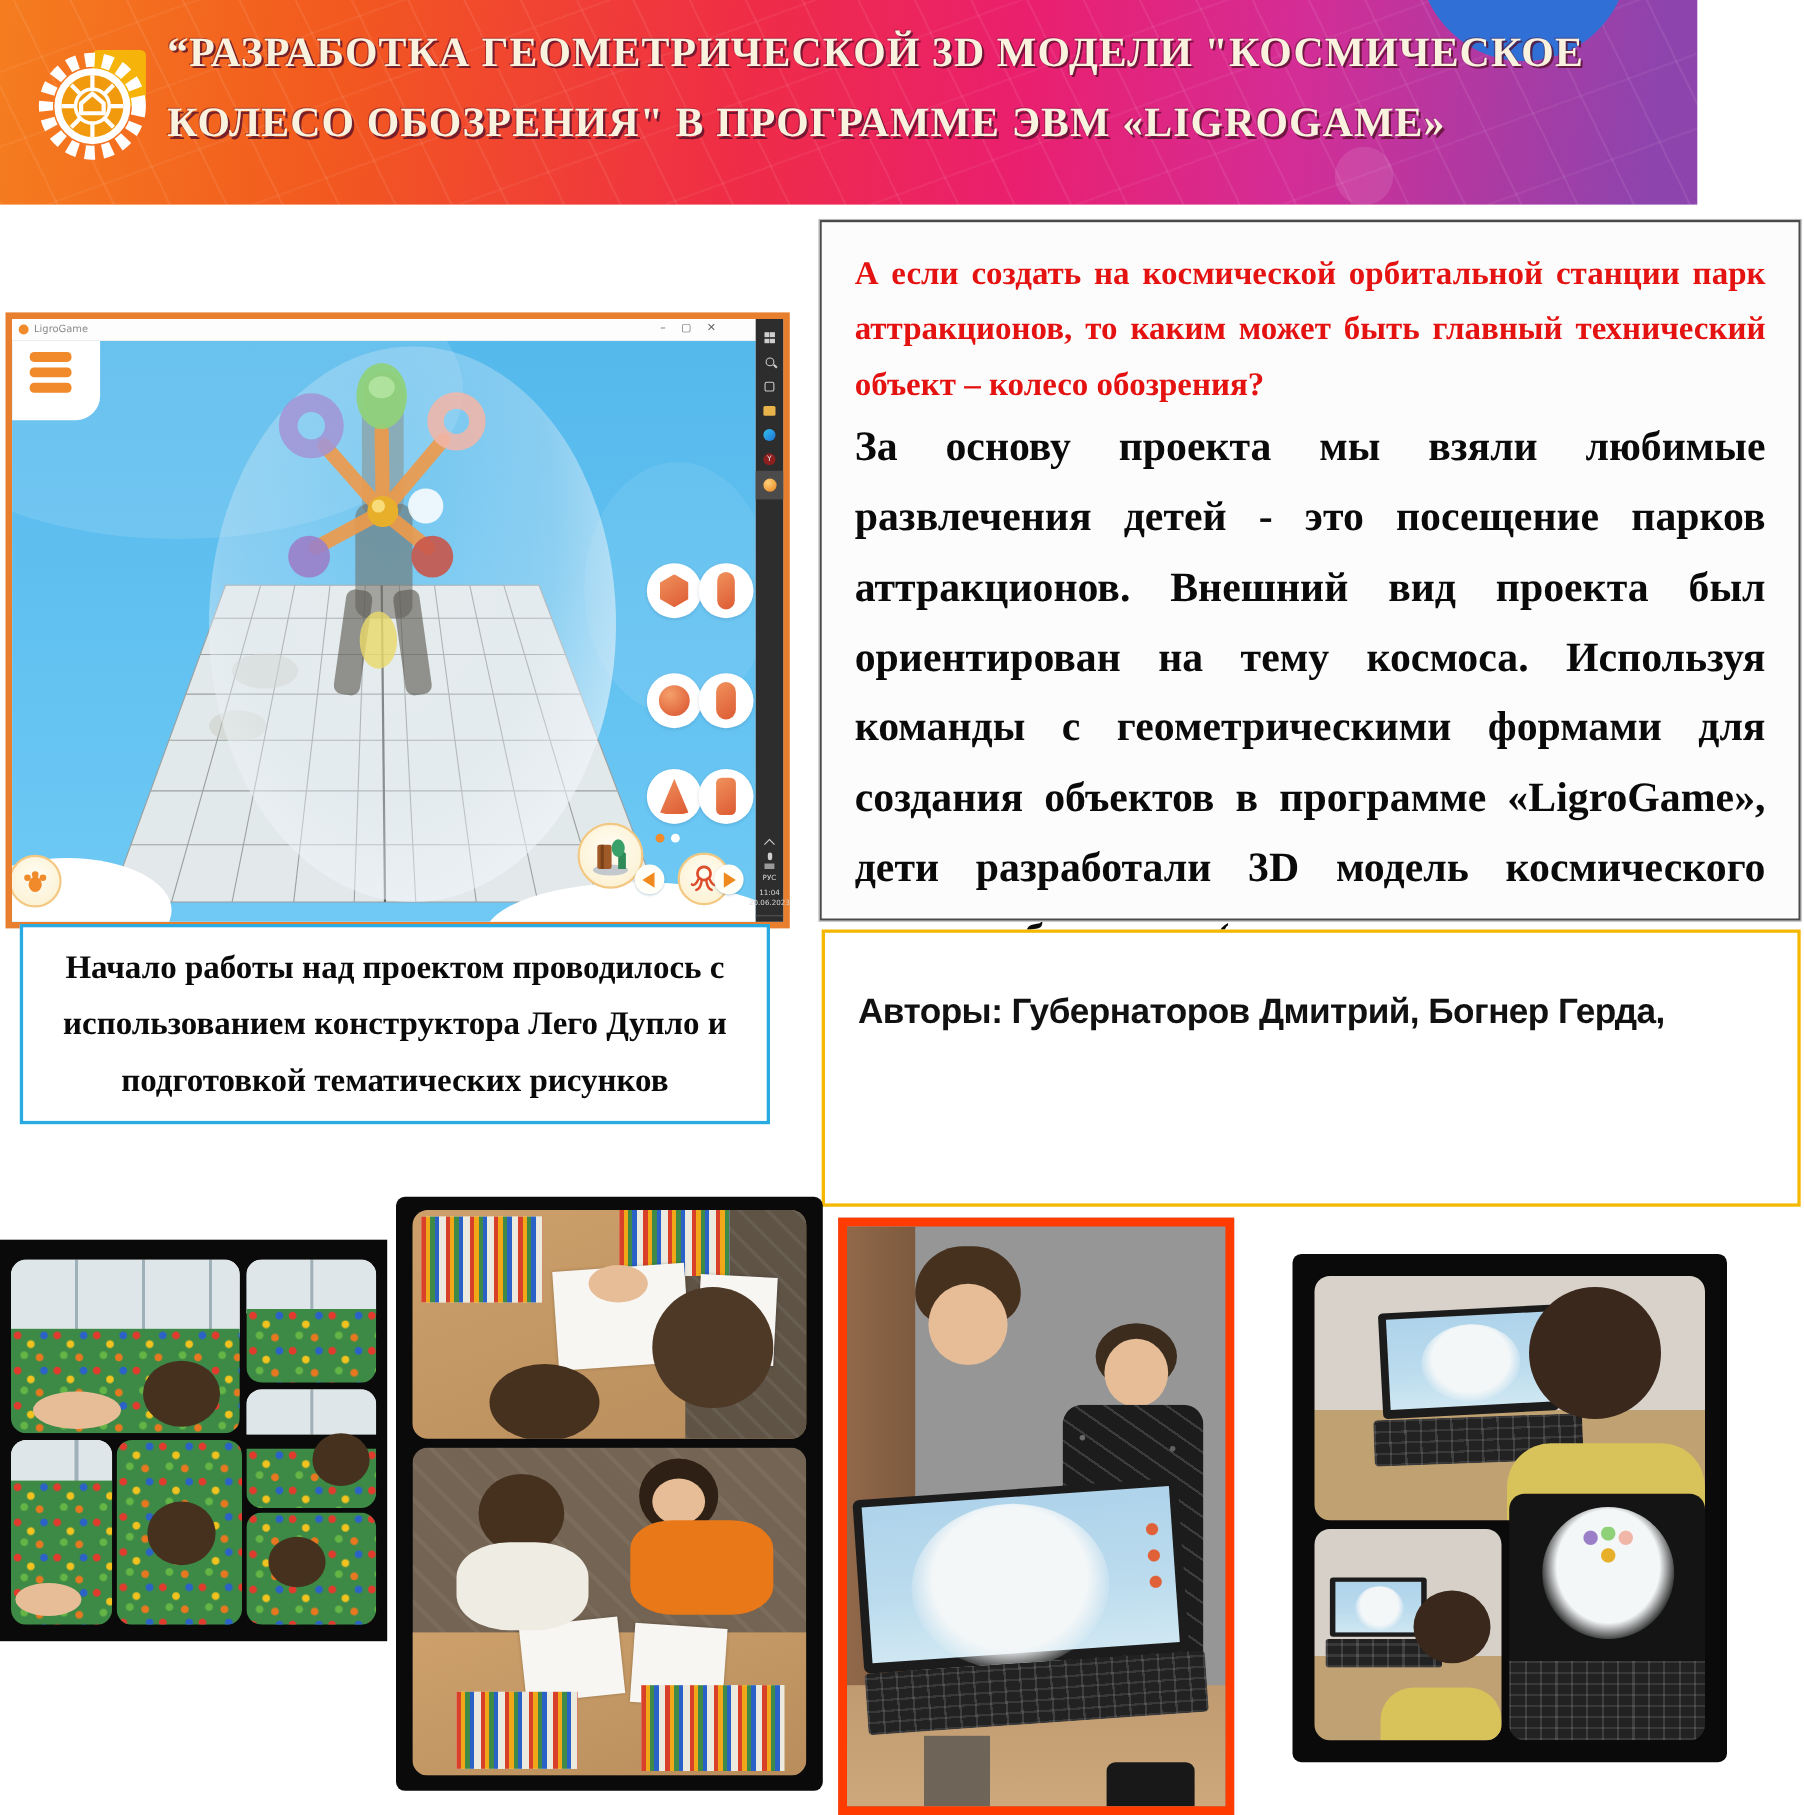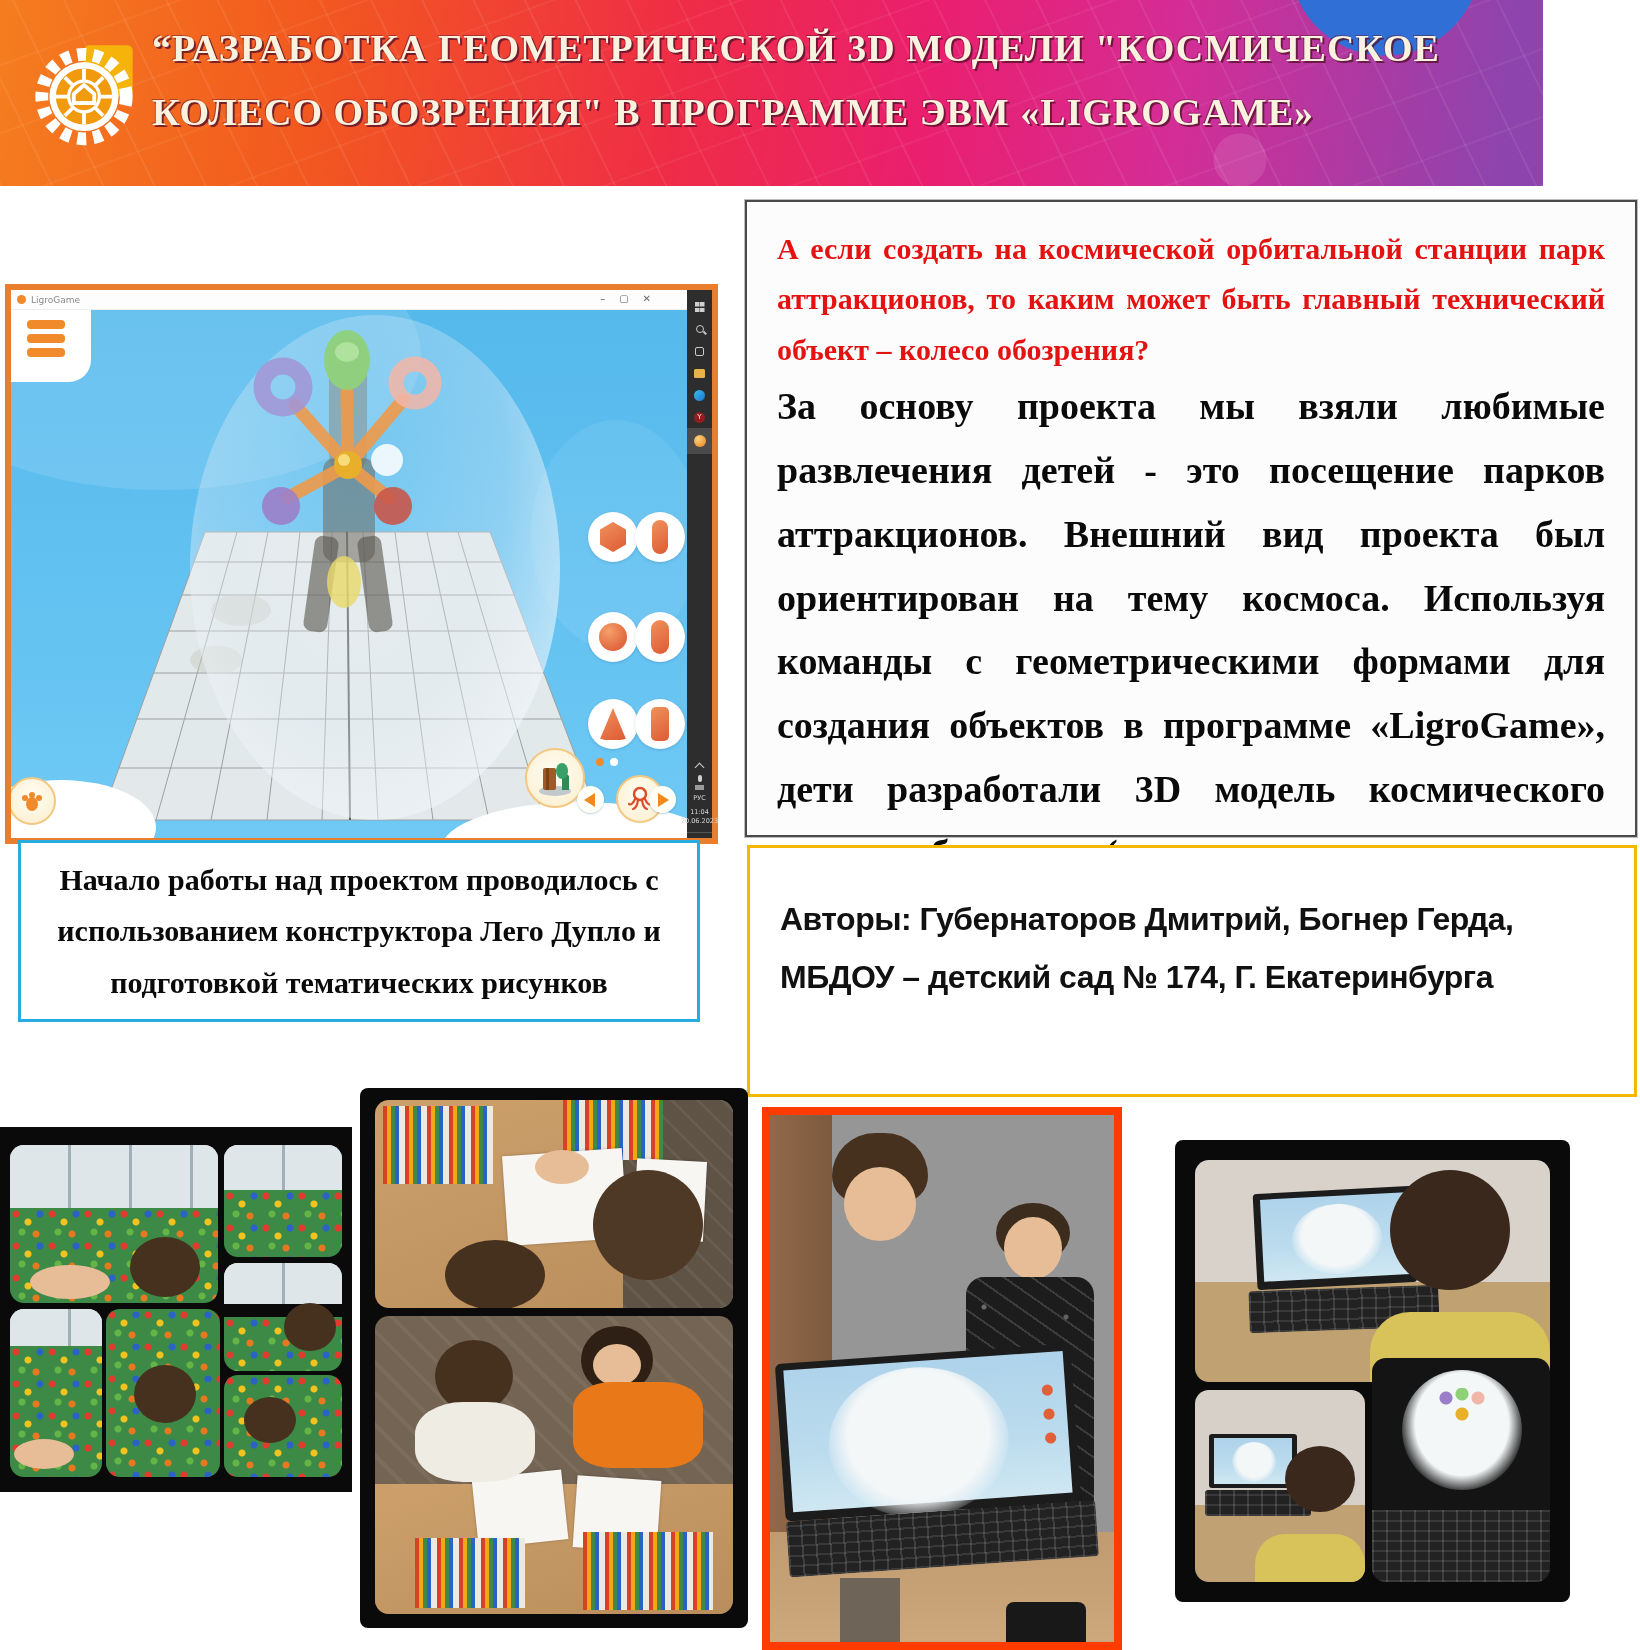--- a/index.html
+++ b/index.html
@@ -332,21 +332,20 @@
   <p class="q-red">А если создать на космической орбитальной станции парк аттракционов, то каким может быть главный технический объект – колесо обозрения?</p>
   <p class="q-black"> За основу проекта мы взяли любимые развлечения детей - это посещение парков аттракционов. Внешний вид проекта был ориентирован на тему космоса. Используя команды с геометрическими формами для создания объектов в программе «LigroGame», дети разработали 3D модель космического колеса обозрения («конус», «капсула», «шар», «тор», «полушар».) На основе идей и анализа объекта (схема «LigroGame») на прототипе аттракцион «колесо обозрения» .</p>
 </div>
 
 <div class="abs lego-note">
   <p>Начало работы над проектом проводилось с использованием конструктора Лего Дупло и подготовкой тематических рисунков</p>
 </div>
 
 <div class="abs authors">
   <p>Авторы: Губернаторов Дмитрий, Богнер Герда,</p>
-  <p>МБДОУ – детский сад № 174, Г. Екатеринбурга</p>
 </div>
 
 <div class="abs collage" style="left:0;top:1127px;width:352px;height:365px">
   <div class="ph" style="left:10px;top:18px;width:208px;height:158px">
     <div class="win-strip"></div>
       <div class="lego-speck"></div>
     <div class="hair-blob" style="left:120px;top:92px;width:70px;height:60px"></div>
     <div class="skin-blob" style="left:20px;top:120px;width:80px;height:34px"></div>
   </div>
   <div class="ph" style="left:224px;top:18px;width:118px;height:112px">

